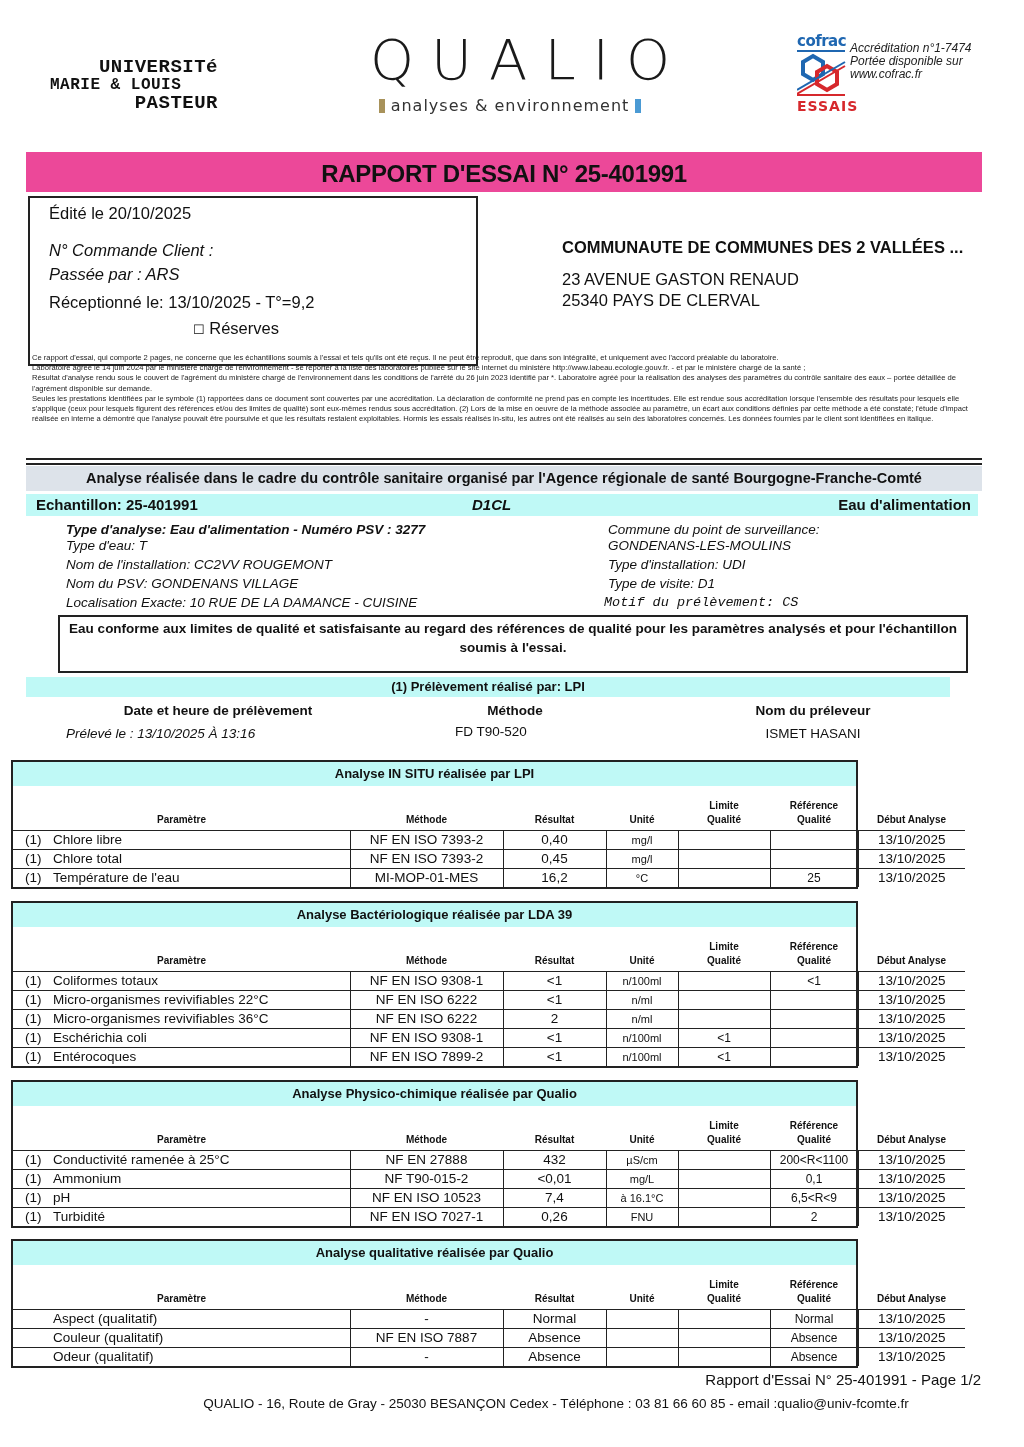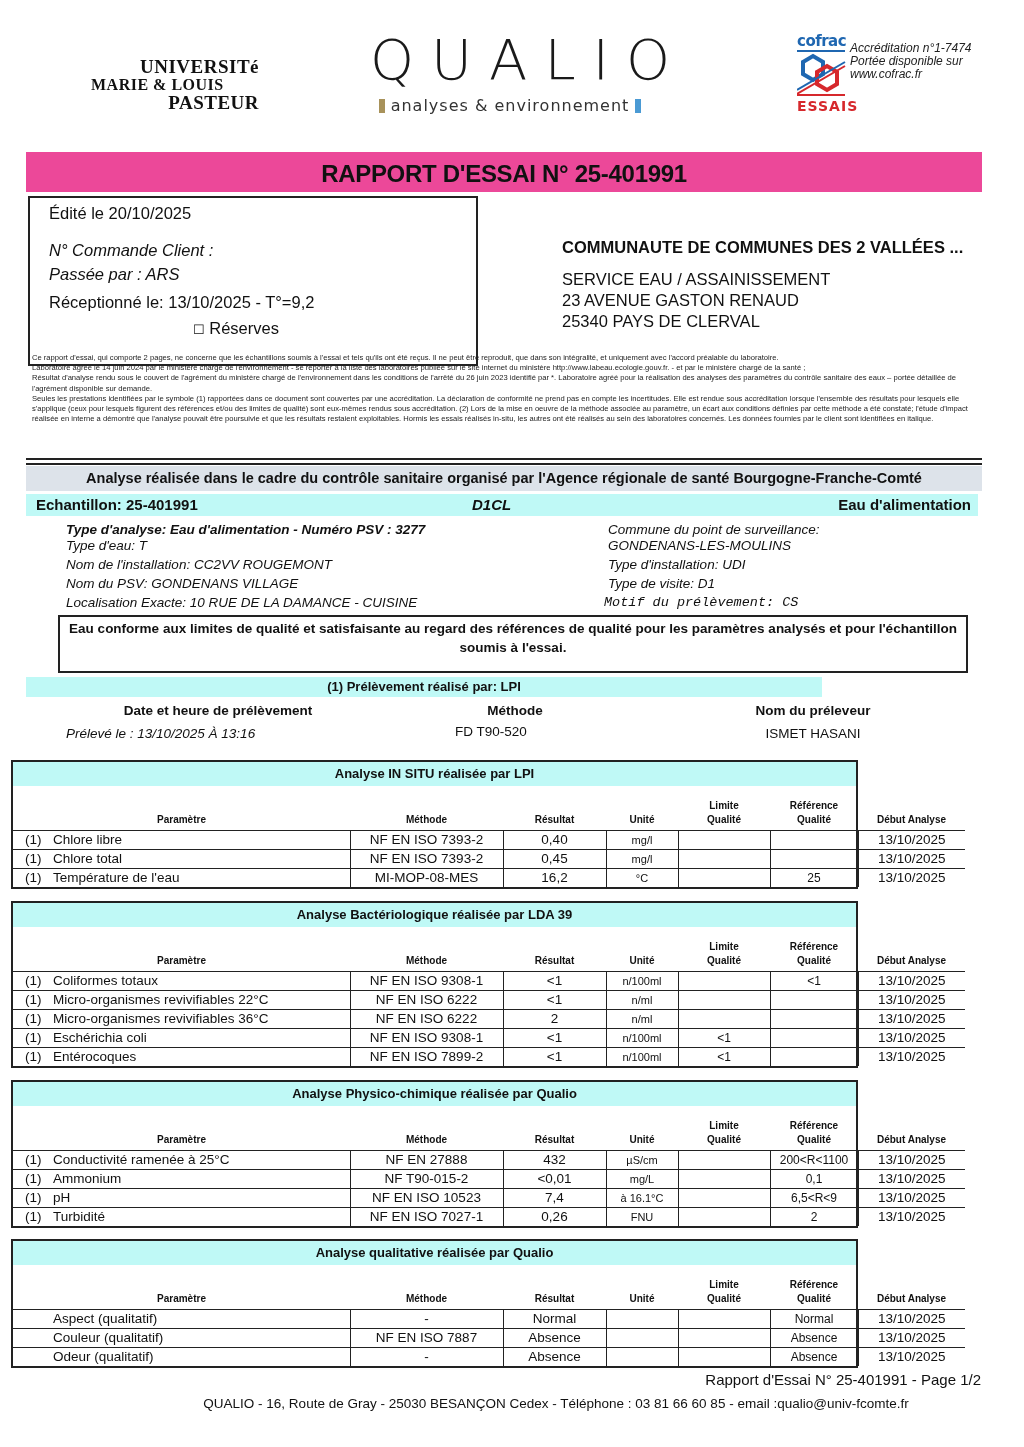--- a/index.html
+++ b/index.html
@@ -1,21 +1,21 @@
 <!DOCTYPE html>
 <html><head>
 <meta charset="utf-8">
 <style>
   html, body { margin: 0; padding: 0; background: #fff; }
   body { width: 1024px; height: 1447px; position: relative; overflow: hidden;
          font-family: "Liberation Sans", sans-serif; color: #111; }
   .abs { position: absolute; }
 
   
-  .univ { left: 50px; top: 58px; width: 168px; text-align: right; font-family: Liberation Serif, serif; font-weight: bold; line-height: 18px; letter-spacing: 0.5px; margin-left: 41px; }
+  .univ { left: 50px; top: 58px; width: 168px; text-align: right; font-family: Liberation Mono, monospace; font-weight: bold; line-height: 18px; letter-spacing: 0.5px; }
   .univ .l1 { font-size: 19px; }
   .univ .l2 { font-size: 16px; text-align: left; }
   .univ .l3 { font-size: 19px; }
   .qualio { left: 360px; top: 30px; width: 300px; text-align: center; }
   .qualio .brand { font-family: "DejaVu Sans", sans-serif; font-weight: 300; font-size: 56px; letter-spacing: 17px; color: #1a1a1a; line-height: 60px; padding-left: 10px; }
   .qualio .tag { font-family: "DejaVu Sans", sans-serif; font-size: 16px; letter-spacing: 1px; color: #333; margin-top: 6px; }
   .qualio .sq { display: inline-block; width: 6px; height: 14px; vertical-align: -2px; margin: 0 6px; }
   .cofrac { left: 797px; top: 32px; width: 200px; height: 85px; }
   .cofrac .logo { position: absolute; left: 0; top: 0; width: 50px; height: 82px; }
   .cofrac .cname { position: absolute; left: 0; top: 0; font-weight: bold; color: #1f67b1; font-size: 15px; font-family: "DejaVu Sans", sans-serif; letter-spacing: -0.5px; }
@@ -40,21 +40,21 @@
   .echbar { left: 26px; top: 494px; width: 952px; height: 22px; background: #bff9f6; font-weight: bold; font-size: 15px; line-height: 22px; }
   .echbar .left { position: absolute; left: 10px; }
   .echbar .mid { position: absolute; left: 446px; font-style: italic; }
   .echbar .right { position: absolute; right: 7px; }
 
   .sample { font-size: 13.5px; font-style: italic; }
   .sample div { position: absolute; white-space: nowrap; }
 
   .conform { left: 58px; top: 615px; width: 910px; height: 58px; border: 2px solid #222; box-sizing: border-box; font-weight: bold; text-align: center; font-size: 13.5px; line-height: 19px; padding-top: 2px; }
 
-  .prelbar { left: 26px; top: 677px; width: 796px; height: 20px; background: #bff9f6; text-align: center; font-weight: bold; font-size: 13px; line-height: 20px; }
+  .prelbar { left: 26px; top: 677px; width: 924px; height: 20px; background: #bff9f6; text-align: center; font-weight: bold; font-size: 13px; line-height: 20px; }
   .prel-h { top: 703px; font-weight: bold; font-size: 13.5px; text-align: center; }
   .prel-v { top: 726px; font-size: 13.5px; text-align: center; }
 
   
   .atable { position: absolute; left: 11px; width: 847px; border: 2px solid #222; box-sizing: border-box; }
   .atable .tbar { height: 24px; background: #bff9f6; text-align: center; font-weight: bold; font-size: 13px; line-height: 24px; }
   .atable table { border-collapse: collapse; width: 100%; table-layout: fixed; }
   .atable th { font-weight: bold; font-size: 10px; height: 40px; vertical-align: bottom; padding-bottom: 3px; line-height: 14px; border-bottom: 1px solid #222; }
   .atable td { height: 18px; font-size: 13.5px; text-align: center; border-top: 1px solid #222; border-left: 1px solid #222; padding: 0; line-height: 18px; white-space: nowrap; }
   .atable td.param { text-align: left; border-left: none; padding-left: 12px; }
@@ -108,21 +108,20 @@
   <div class="it" style="top:67px">Passée par : ARS</div>
   <div style="top:95px">Réceptionné le: 13/10/2025 - T°=9,2</div>
   <div style="top:121px; left:163px;">
     <span style="font-size:13px;">☐</span>
     <span>Réserves</span>
   </div>
 </div>
 
 <div class="abs client">
   <div class="name">COMMUNAUTE DE COMMUNES DES 2 VALLÉES ...</div>
-  <div class="addr">SERVICE EAU / ASSAINISSEMENT</div>
   <div class="addr">23 AVENUE GASTON RENAUD</div>
   <div class="addr">25340 PAYS DE CLERVAL</div>
 </div>
 
 <div class="abs disclaimer">
   <div>Ce rapport d'essai, qui comporte 2 pages, ne concerne que les échantillons soumis à l'essai et tels qu'ils ont été reçus. Il ne peut être reproduit, que dans son intégralité, et uniquement avec l'accord préalable du laboratoire.</div>
   <div>Laboratoire agréé le 14 juin 2024 par le ministère chargé de l'environnement - se reporter à la liste des laboratoires publiée sur le site internet du ministère http://www.labeau.ecologie.gouv.fr. - et par le ministère chargé de la santé ;</div>
   <div>Résultat d'analyse rendu sous le couvert de l'agrément du ministère chargé de l'environnement dans les conditions de l'arrêté du 26 juin 2023 identifié par *. Laboratoire agréé pour la réalisation des analyses des paramètres du contrôle sanitaire des eaux – portée détaillée de l'agrément disponible sur demande.</div>
   <div>Seules les prestations identifiées par le symbole (1) rapportées dans ce document sont couvertes par une accréditation. La déclaration de conformité ne prend pas en compte les incertitudes. Elle est rendue sous accréditation lorsque l'ensemble des résultats pour lesquels elle s'applique (ceux pour lesquels figurent des références et/ou des limites de qualité) sont eux-mêmes rendus sous accréditation. (2) Lors de la mise en oeuvre de la méthode associée au paramètre, un écart aux conditions définies par cette méthode a été constaté; l'étude d'impact réalisée en interne a démontré que l'analyse pouvait être poursuivie et que les résultats restaient exploitables. Hormis les essais réalisés in-situ, les autres ont été réalisés au sein des laboratoires concernés. Les données fournies par le client sont identifiées en italique.</div>
 </div>
@@ -214,21 +213,21 @@
             <td class="param"><span class="acc">(1)</span><span>Chlore total</span></td>
             <td>NF EN ISO 7393-2</td>
             <td>0,45</td>
             <td class="small">mg/l</td>
             <td class="ref"></td>
             <td class="ref"></td>
             <td>13/10/2025</td>
           </tr>
           <tr>
             <td class="param"><span class="acc">(1)</span><span>Température de l'eau</span></td>
-            <td>MI-MOP-08-MES</td>
+            <td>MI-MOP-01-MES</td>
             <td>16,2</td>
             <td class="small">°C</td>
             <td class="ref"></td>
             <td class="ref">25</td>
             <td>13/10/2025</td>
           </tr>
         </tbody>
       </table>
     </div>
     <div class="atable" style="top: 901px;">

